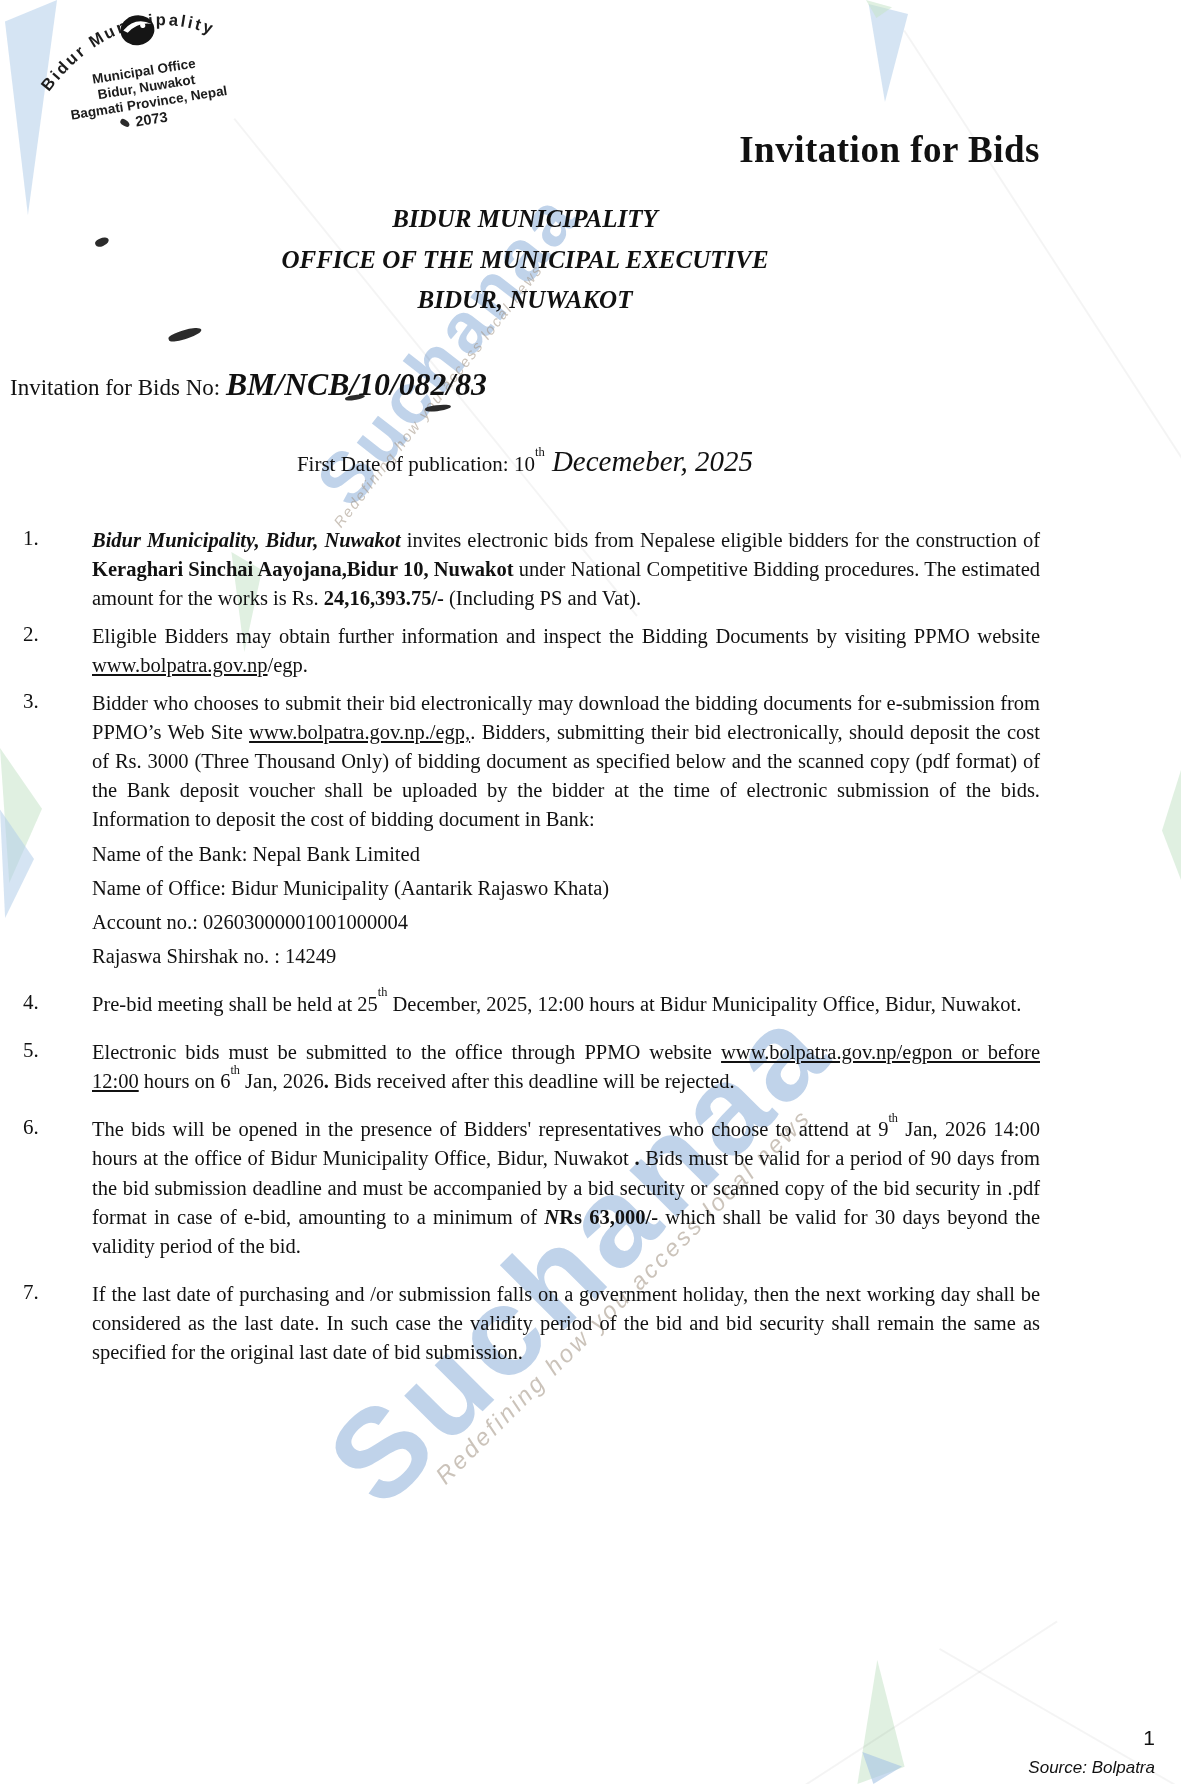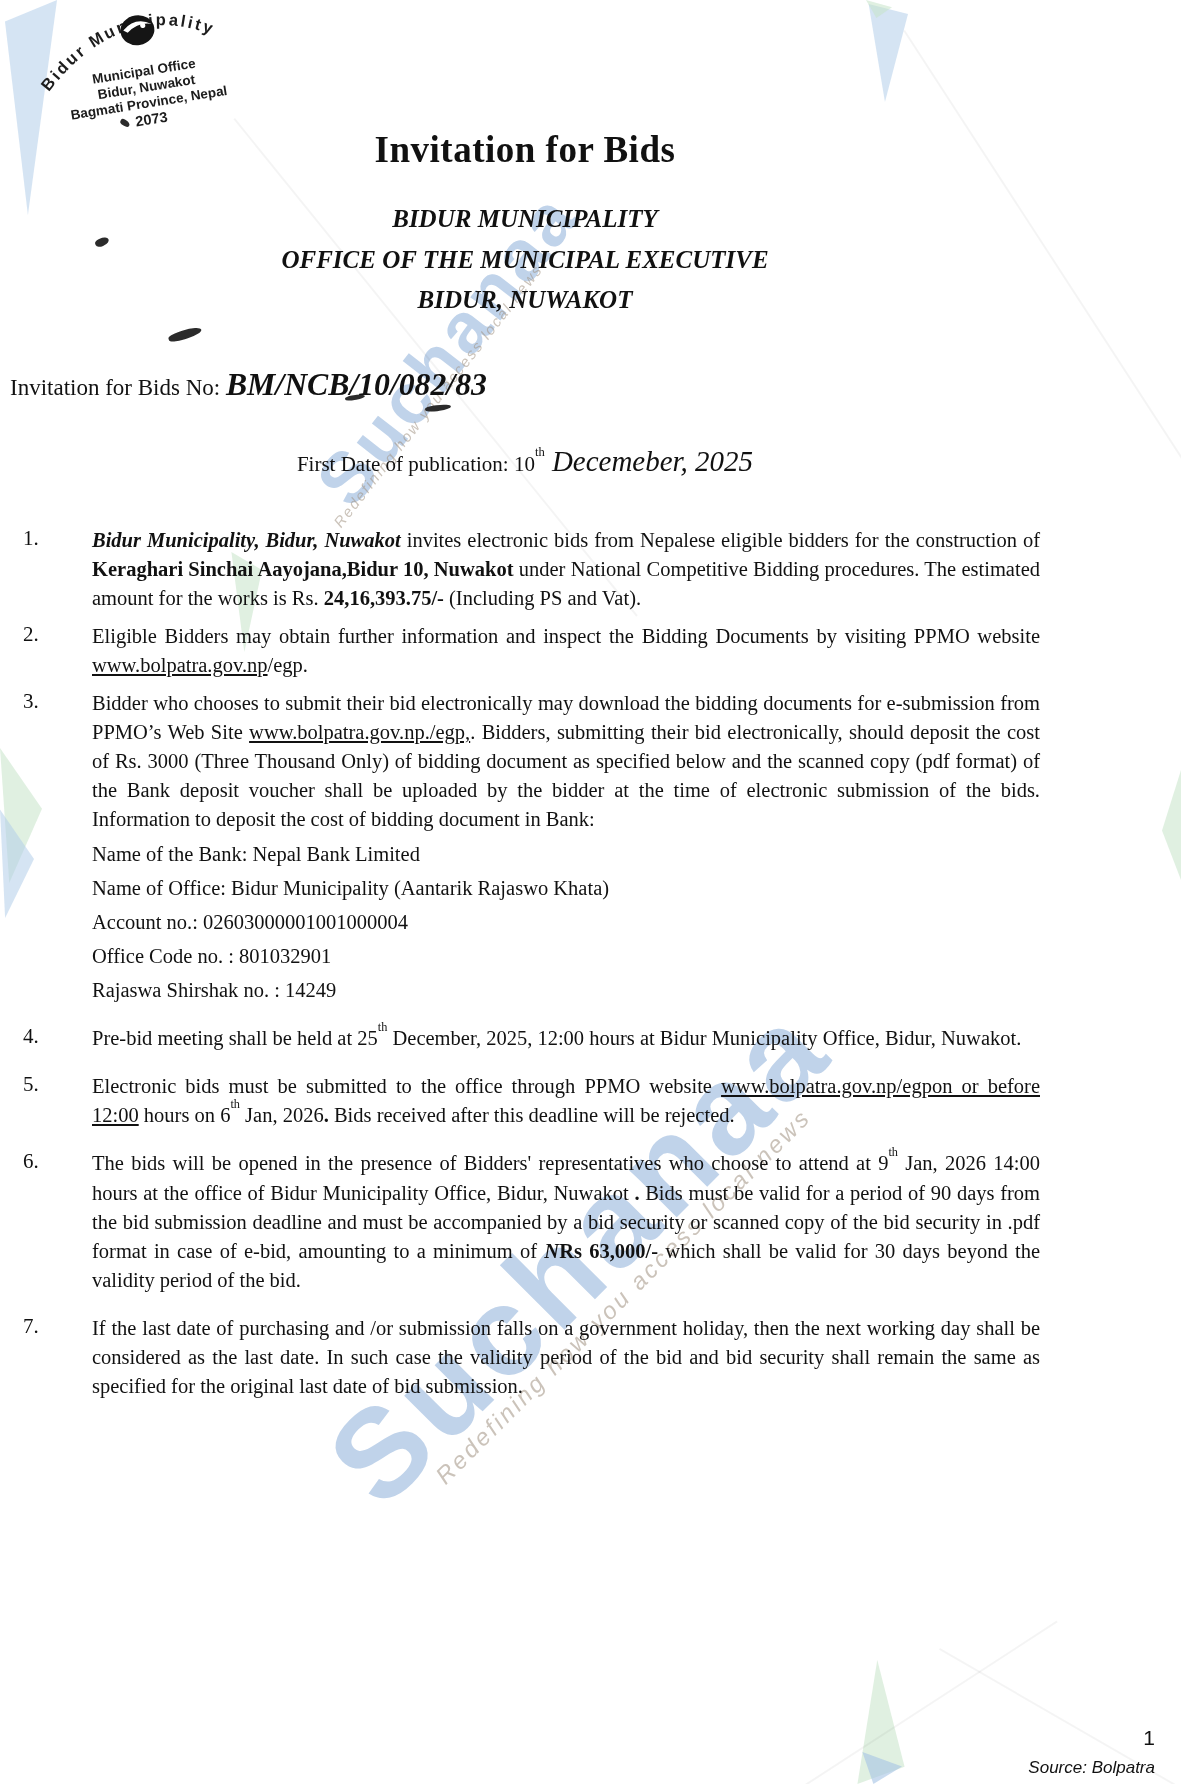--- a/index.html
+++ b/index.html
@@ -38,21 +38,21 @@
   .scr { position:absolute; z-index:1; background:rgba(0,0,0,0.045); height:1.5px; transform-origin:left top; pointer-events:none;}
   .l1 { left:235px; top:118px; width:640px; transform:rotate(51deg); }
   .l2 { left:905px; top:30px;  width:560px; transform:rotate(57deg); }
   .l3 { left:805px; top:1784px; width:300px; transform:rotate(-33deg); }
   .l4 { left:940px; top:1648px; width:300px; transform:rotate(30deg); }
   .speck { position:absolute; z-index:1; background:#2b2b2b; border-radius:40% 60% 50% 50%; pointer-events:none;}
   
   .stamp { position:absolute; left:22px; top:2px; z-index:2; transform:rotate(-9deg); }
   
   .content { position:relative; z-index:2; padding:128px 141px 0 10px; }
-  .title { text-align:center; font-size:37px; font-weight:bold; letter-spacing:0.5px; }
+  .title { text-align:right; font-size:37px; font-weight:bold; letter-spacing:0.5px; }
   .orgs  { text-align:center; margin-top:28px; }
   .org-line { font-size:25px; font-weight:bold; font-style:italic; line-height:1.62; }
   .bidline { margin-top:46px; font-size:23px; }
   .publine { text-align:center; margin-top:42px; font-size:21px; }
   .rich .big { font-size:1.38em;font-style:italic; }
   .rich .b { font-weight:bold; }
   .rich .i { font-style:italic; }
   .rich .u { text-decoration:underline; }
   .rich sup { font-size:0.60em; position:relative; top:-0.55em; }
   .items { margin-top:48px; }
@@ -139,21 +139,20 @@
             <div class="rich"><span>Eligible Bidders may obtain further information and inspect the Bidding Documents by visiting PPMO website </span><span class="u">www.bolpatra.gov.np</span><span>/egp.</span></div>
           </div>
         </div>
         <div class="item">
           <span class="num">3.</span>
           <div class="ibody">
             <div class="rich"><span>Bidder who chooses to submit their bid electronically may download the bidding documents for e-submission from PPMO’s Web Site </span><span class="u">www.bolpatra.gov.np./egp,</span><span>. Bidders, submitting their bid electronically, should deposit the cost of Rs. 3000 (Three Thousand Only) of bidding document as specified below and the scanned copy (pdf format) of the Bank deposit voucher shall be uploaded by the bidder at the time of electronic submission of the bids. Information to deposit the cost of bidding document in Bank:</span></div>
             <div class="subline">Name of the Bank: Nepal Bank Limited</div>
             <div class="subline">Name of Office: Bidur Municipality (Aantarik Rajaswo Khata)</div>
             <div class="subline">Account no.: 02603000001001000004</div>
-            <div class="subline">Office Code no. : 801032901</div>
             <div class="subline">Rajaswa Shirshak no. : 14249</div>
           </div>
         </div>
         <div class="item">
           <span class="num">4.</span>
           <div class="ibody">
             <div class="rich"><span>Pre-bid meeting shall be held at 25</span><sup>th</sup><span> December, 2025, 12:00 hours at Bidur Municipality Office, Bidur, Nuwakot.</span></div>
           </div>
         </div>
         <div class="item">

